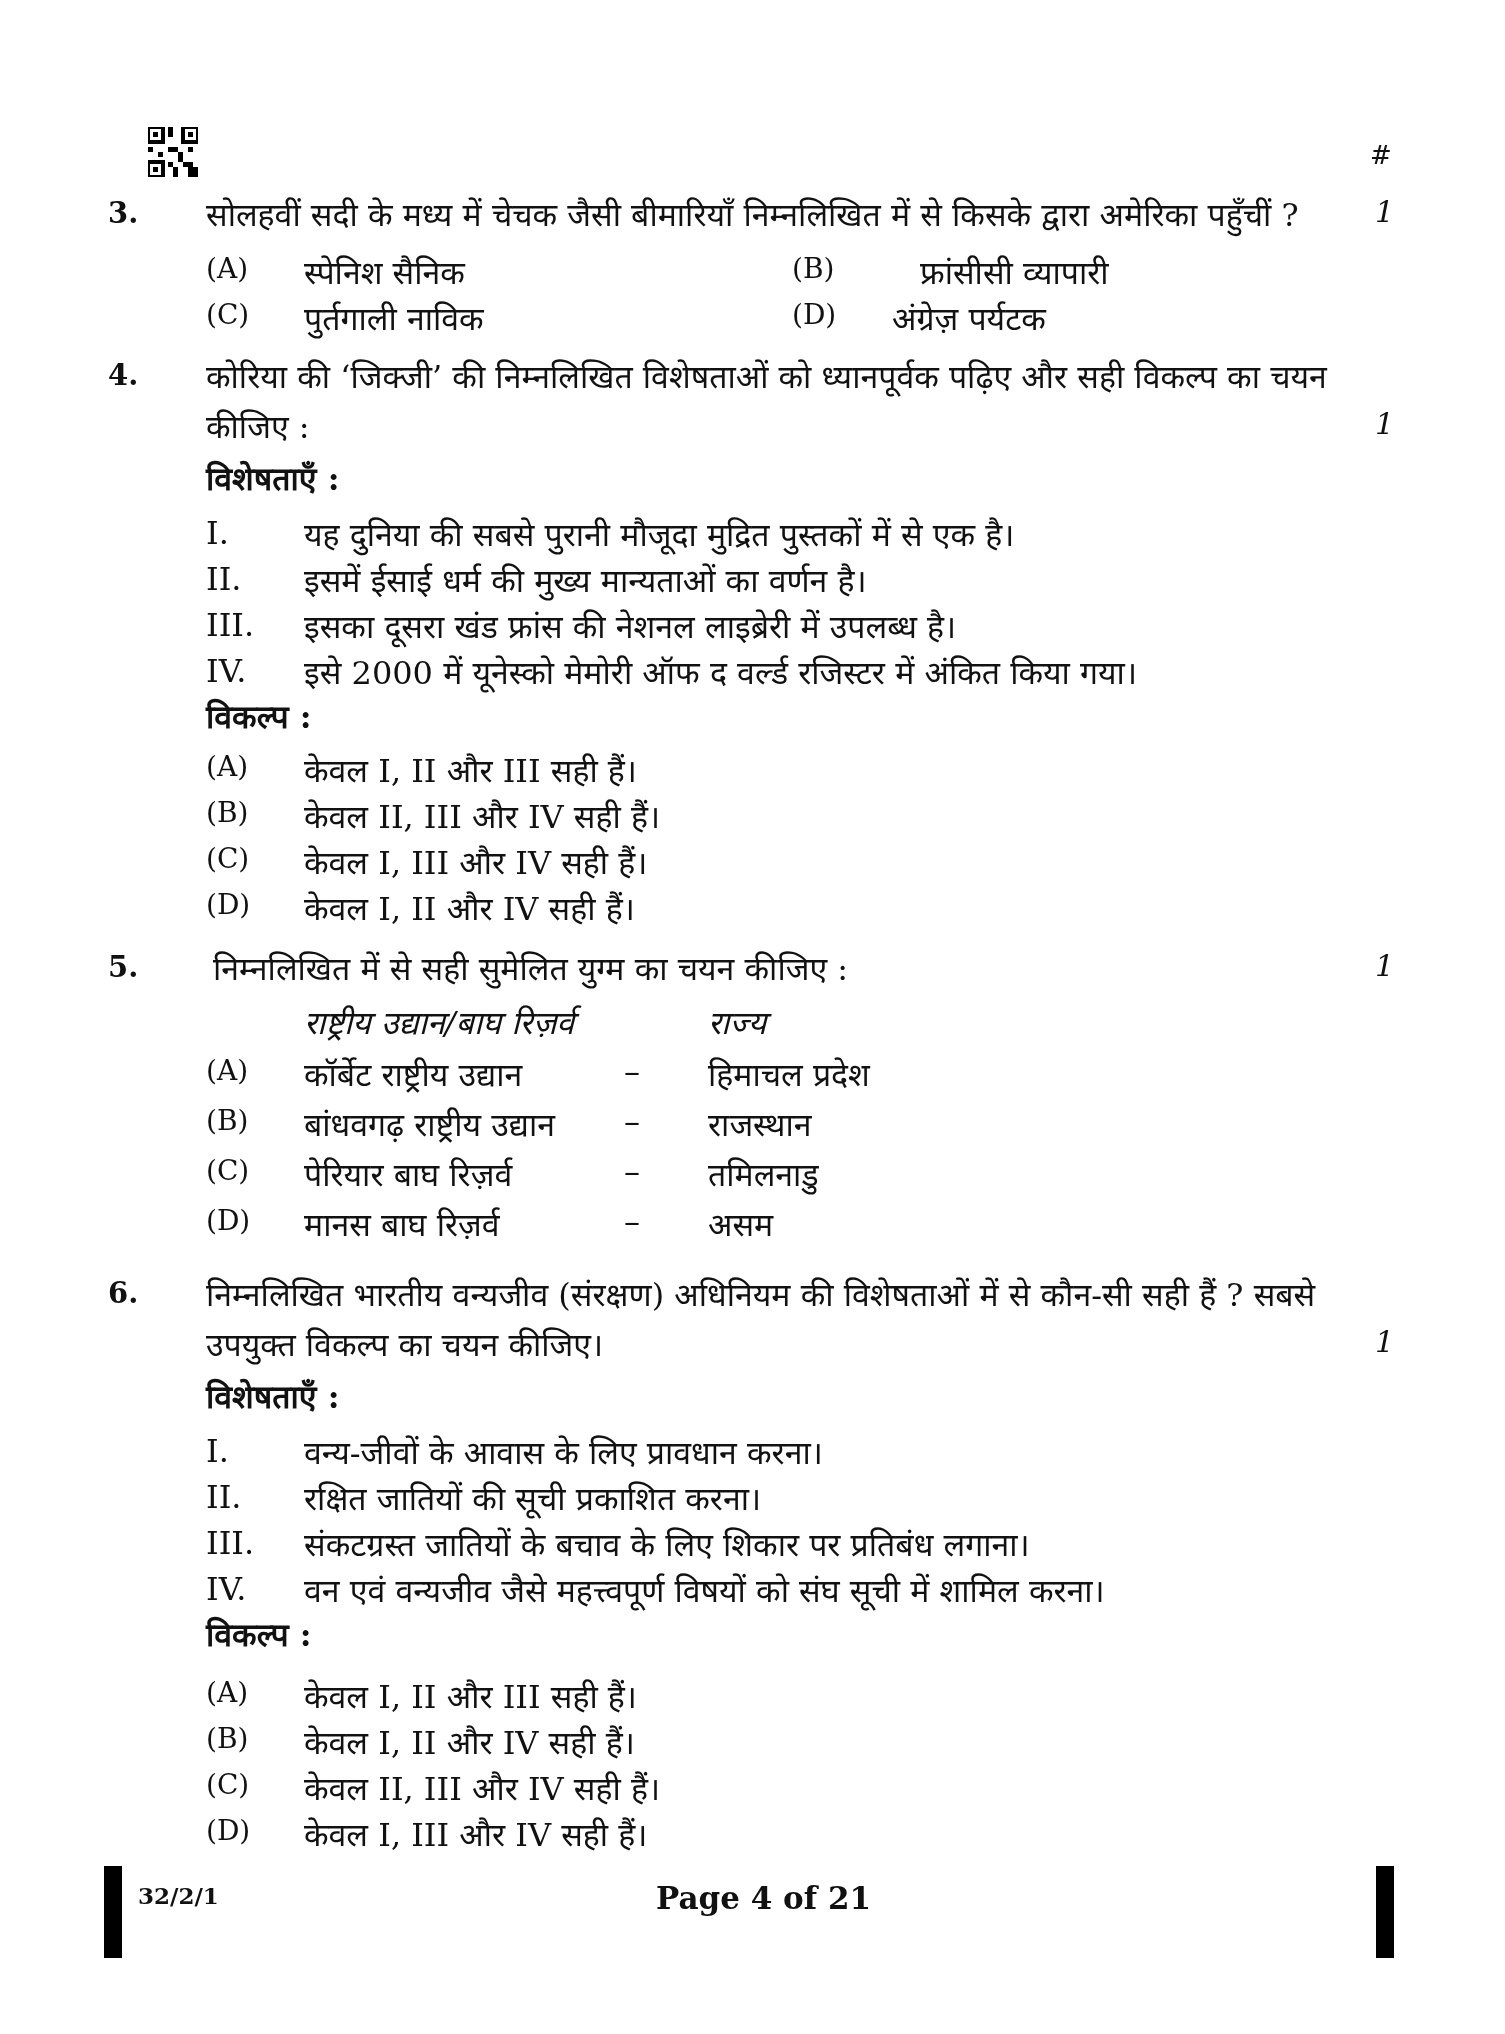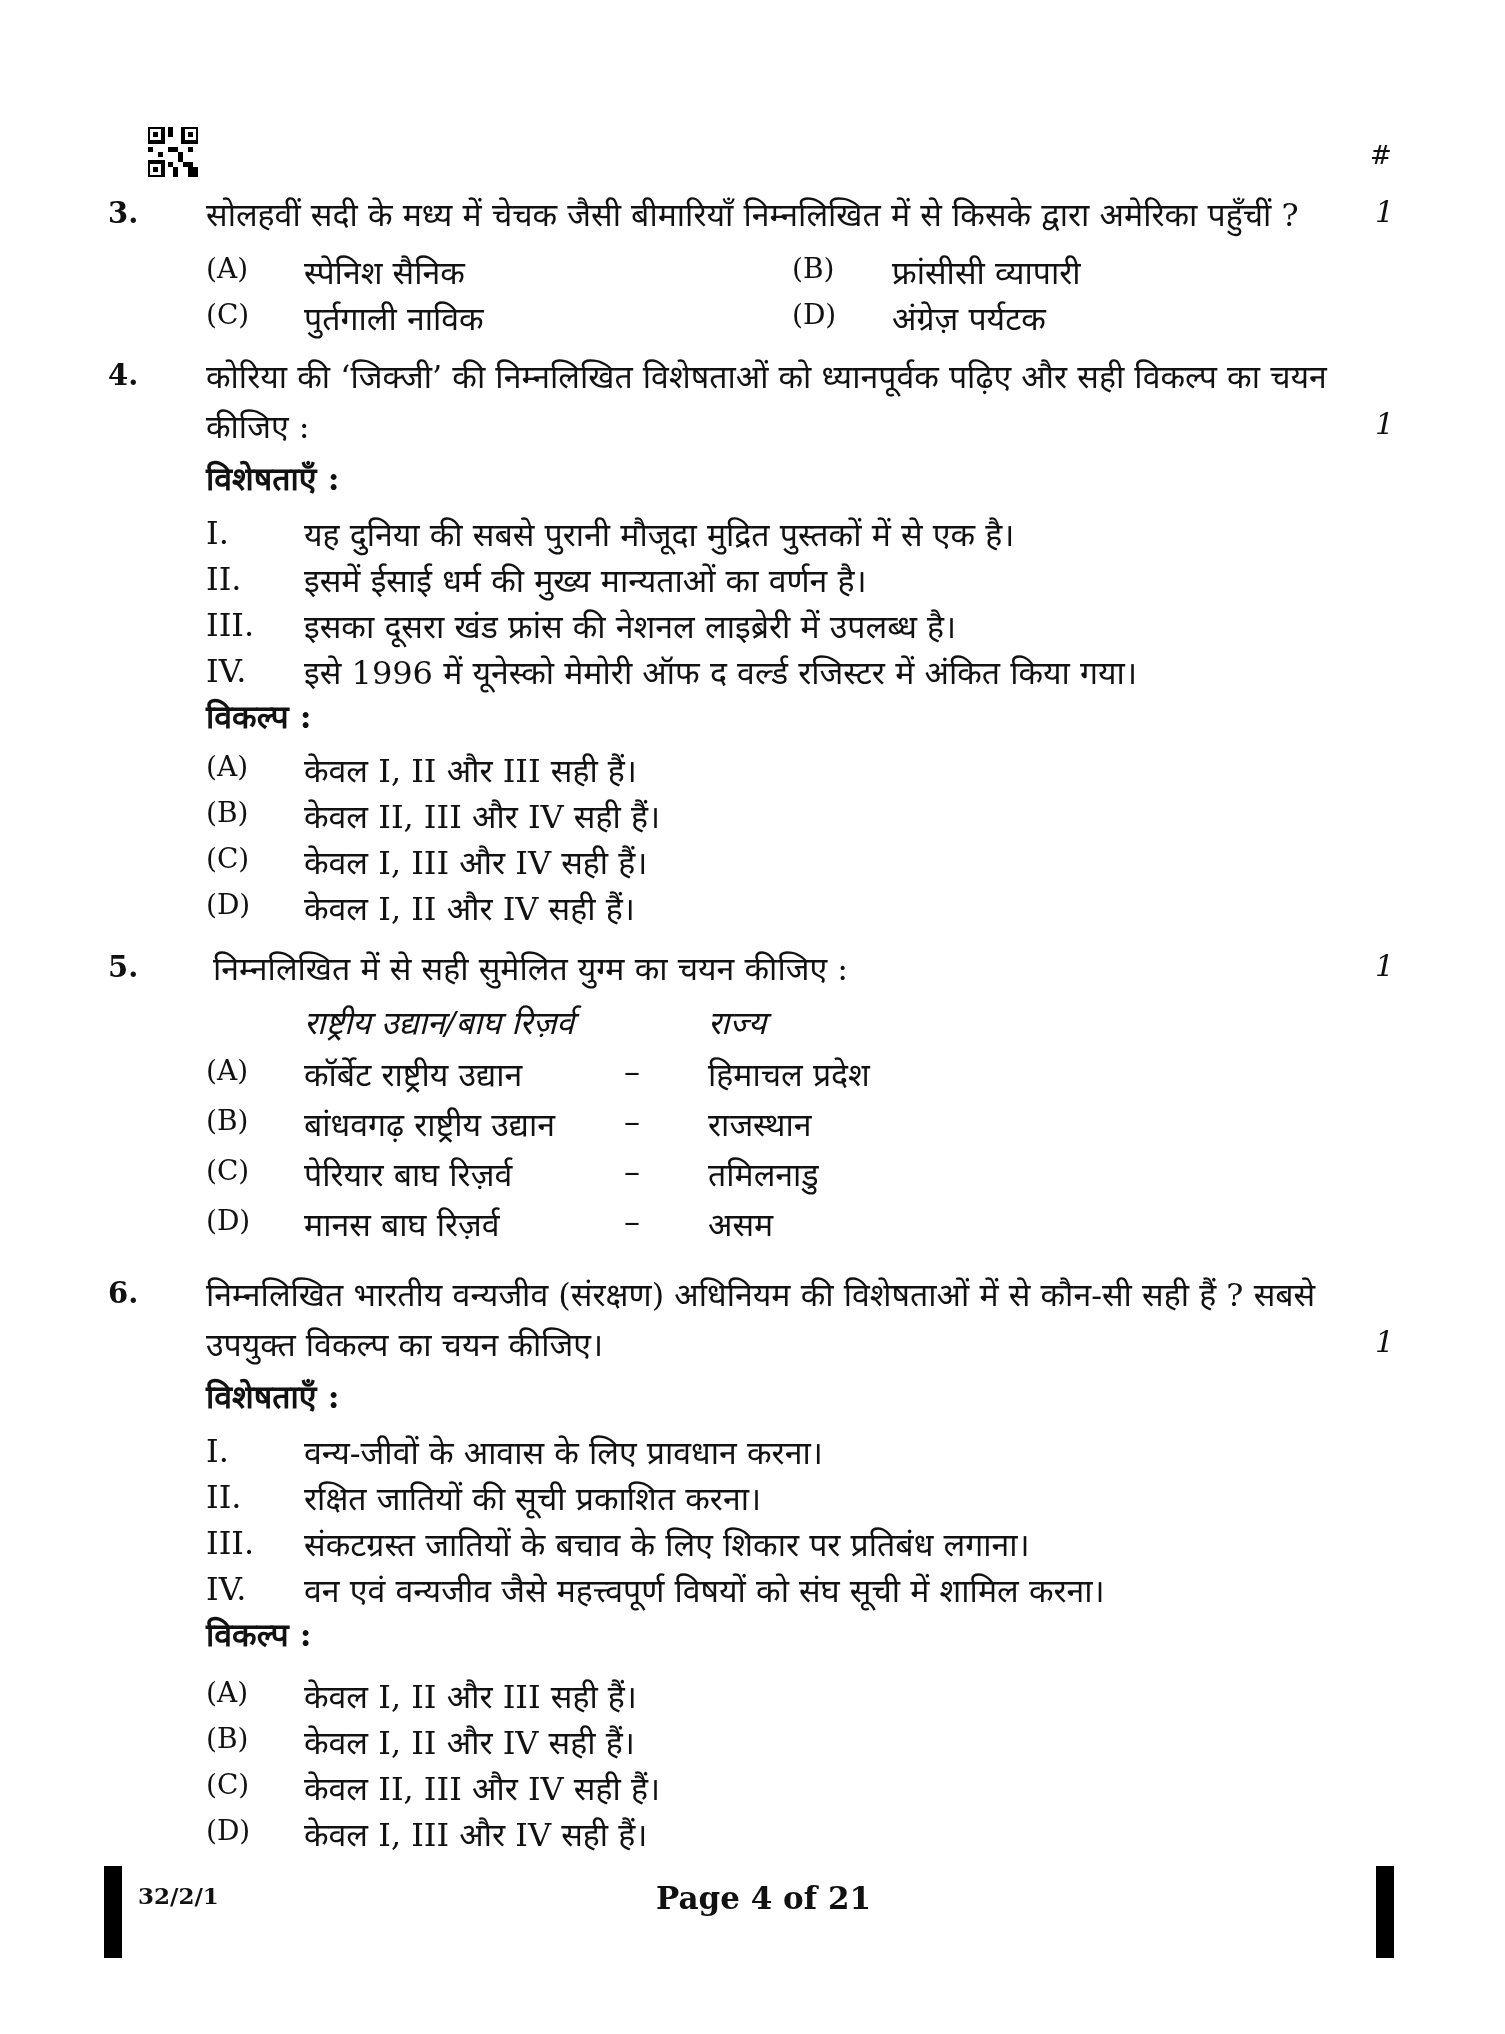--- a/index.html
+++ b/index.html
@@ -51,42 +51,42 @@
   <div class="hash">#</div>
 
   <section>
     <div class="abs qnum" style="top:196px">3.</div>
     <div class="abs text" style="left:206px; top:192px">सोलहवीं सदी के मध्य में चेचक जैसी बीमारियाँ निम्नलिखित में से किसके द्वारा अमेरिका पहुँचीं ?</div>
     <div class="abs mark" style="top:194px">1</div>
 
     <div class="abs opt-label" style="left:206px; top:252px">(A)</div>
     <div class="abs text" style="left:304px; top:250px">स्पेनिश सैनिक</div>
     <div class="abs opt-label" style="left:792px; top:252px">(B)</div>
-    <div class="abs text" style="left:892px; top:250px">फ्रांसीसी व्यापारी</div>
+    <div class="abs text" style="left:920px; top:250px">फ्रांसीसी व्यापारी</div>
     <div class="abs opt-label" style="left:206px; top:298px">(C)</div>
     <div class="abs text" style="left:304px; top:296px">पुर्तगाली नाविक</div>
     <div class="abs opt-label" style="left:792px; top:298px">(D)</div>
     <div class="abs text" style="left:892px; top:296px">अंग्रेज़ पर्यटक</div>
   </section>
 
   <section>
     <div class="abs qnum" style="top:358px">4.</div>
     <div class="abs text" style="left:206px; top:354px">कोरिया की ‘जिक्जी’ की निम्नलिखित विशेषताओं को ध्यानपूर्वक पढ़िए और सही विकल्प का चयन</div>
     <div class="abs text" style="left:206px; top:404px">कीजिए :</div>
     <div class="abs mark" style="top:406px">1</div>
     <div class="abs text bold" style="left:206px; top:456px">विशेषताएँ :</div>
 
     <div class="abs text" style="left:206px; top:514px">I.</div>
     <div class="abs text" style="left:304px; top:512px">यह दुनिया की सबसे पुरानी मौजूदा मुद्रित पुस्तकों में से एक है।</div>
     <div class="abs text" style="left:206px; top:560px">II.</div>
     <div class="abs text" style="left:304px; top:558px">इसमें ईसाई धर्म की मुख्य मान्यताओं का वर्णन है।</div>
     <div class="abs text" style="left:206px; top:606px">III.</div>
     <div class="abs text" style="left:304px; top:604px">इसका दूसरा खंड फ्रांस की नेशनल लाइब्रेरी में उपलब्ध है।</div>
     <div class="abs text" style="left:206px; top:652px">IV.</div>
-    <div class="abs text" style="left:304px; top:650px">इसे 1996 में यूनेस्को मेमोरी ऑफ द वर्ल्ड रजिस्टर में अंकित किया गया।</div>
+    <div class="abs text" style="left:304px; top:650px">इसे 2000 में यूनेस्को मेमोरी ऑफ द वर्ल्ड रजिस्टर में अंकित किया गया।</div>
 
     <div class="abs text bold" style="left:206px; top:694px">विकल्प :</div>
 
     <div class="abs opt-label" style="left:206px; top:750px">(A)</div>
     <div class="abs text" style="left:304px; top:748px">केवल I, II और III सही हैं।</div>
     <div class="abs opt-label" style="left:206px; top:796px">(B)</div>
     <div class="abs text" style="left:304px; top:794px">केवल II, III और IV सही हैं।</div>
     <div class="abs opt-label" style="left:206px; top:842px">(C)</div>
     <div class="abs text" style="left:304px; top:840px">केवल I, III और IV सही हैं।</div>
     <div class="abs opt-label" style="left:206px; top:888px">(D)</div>

